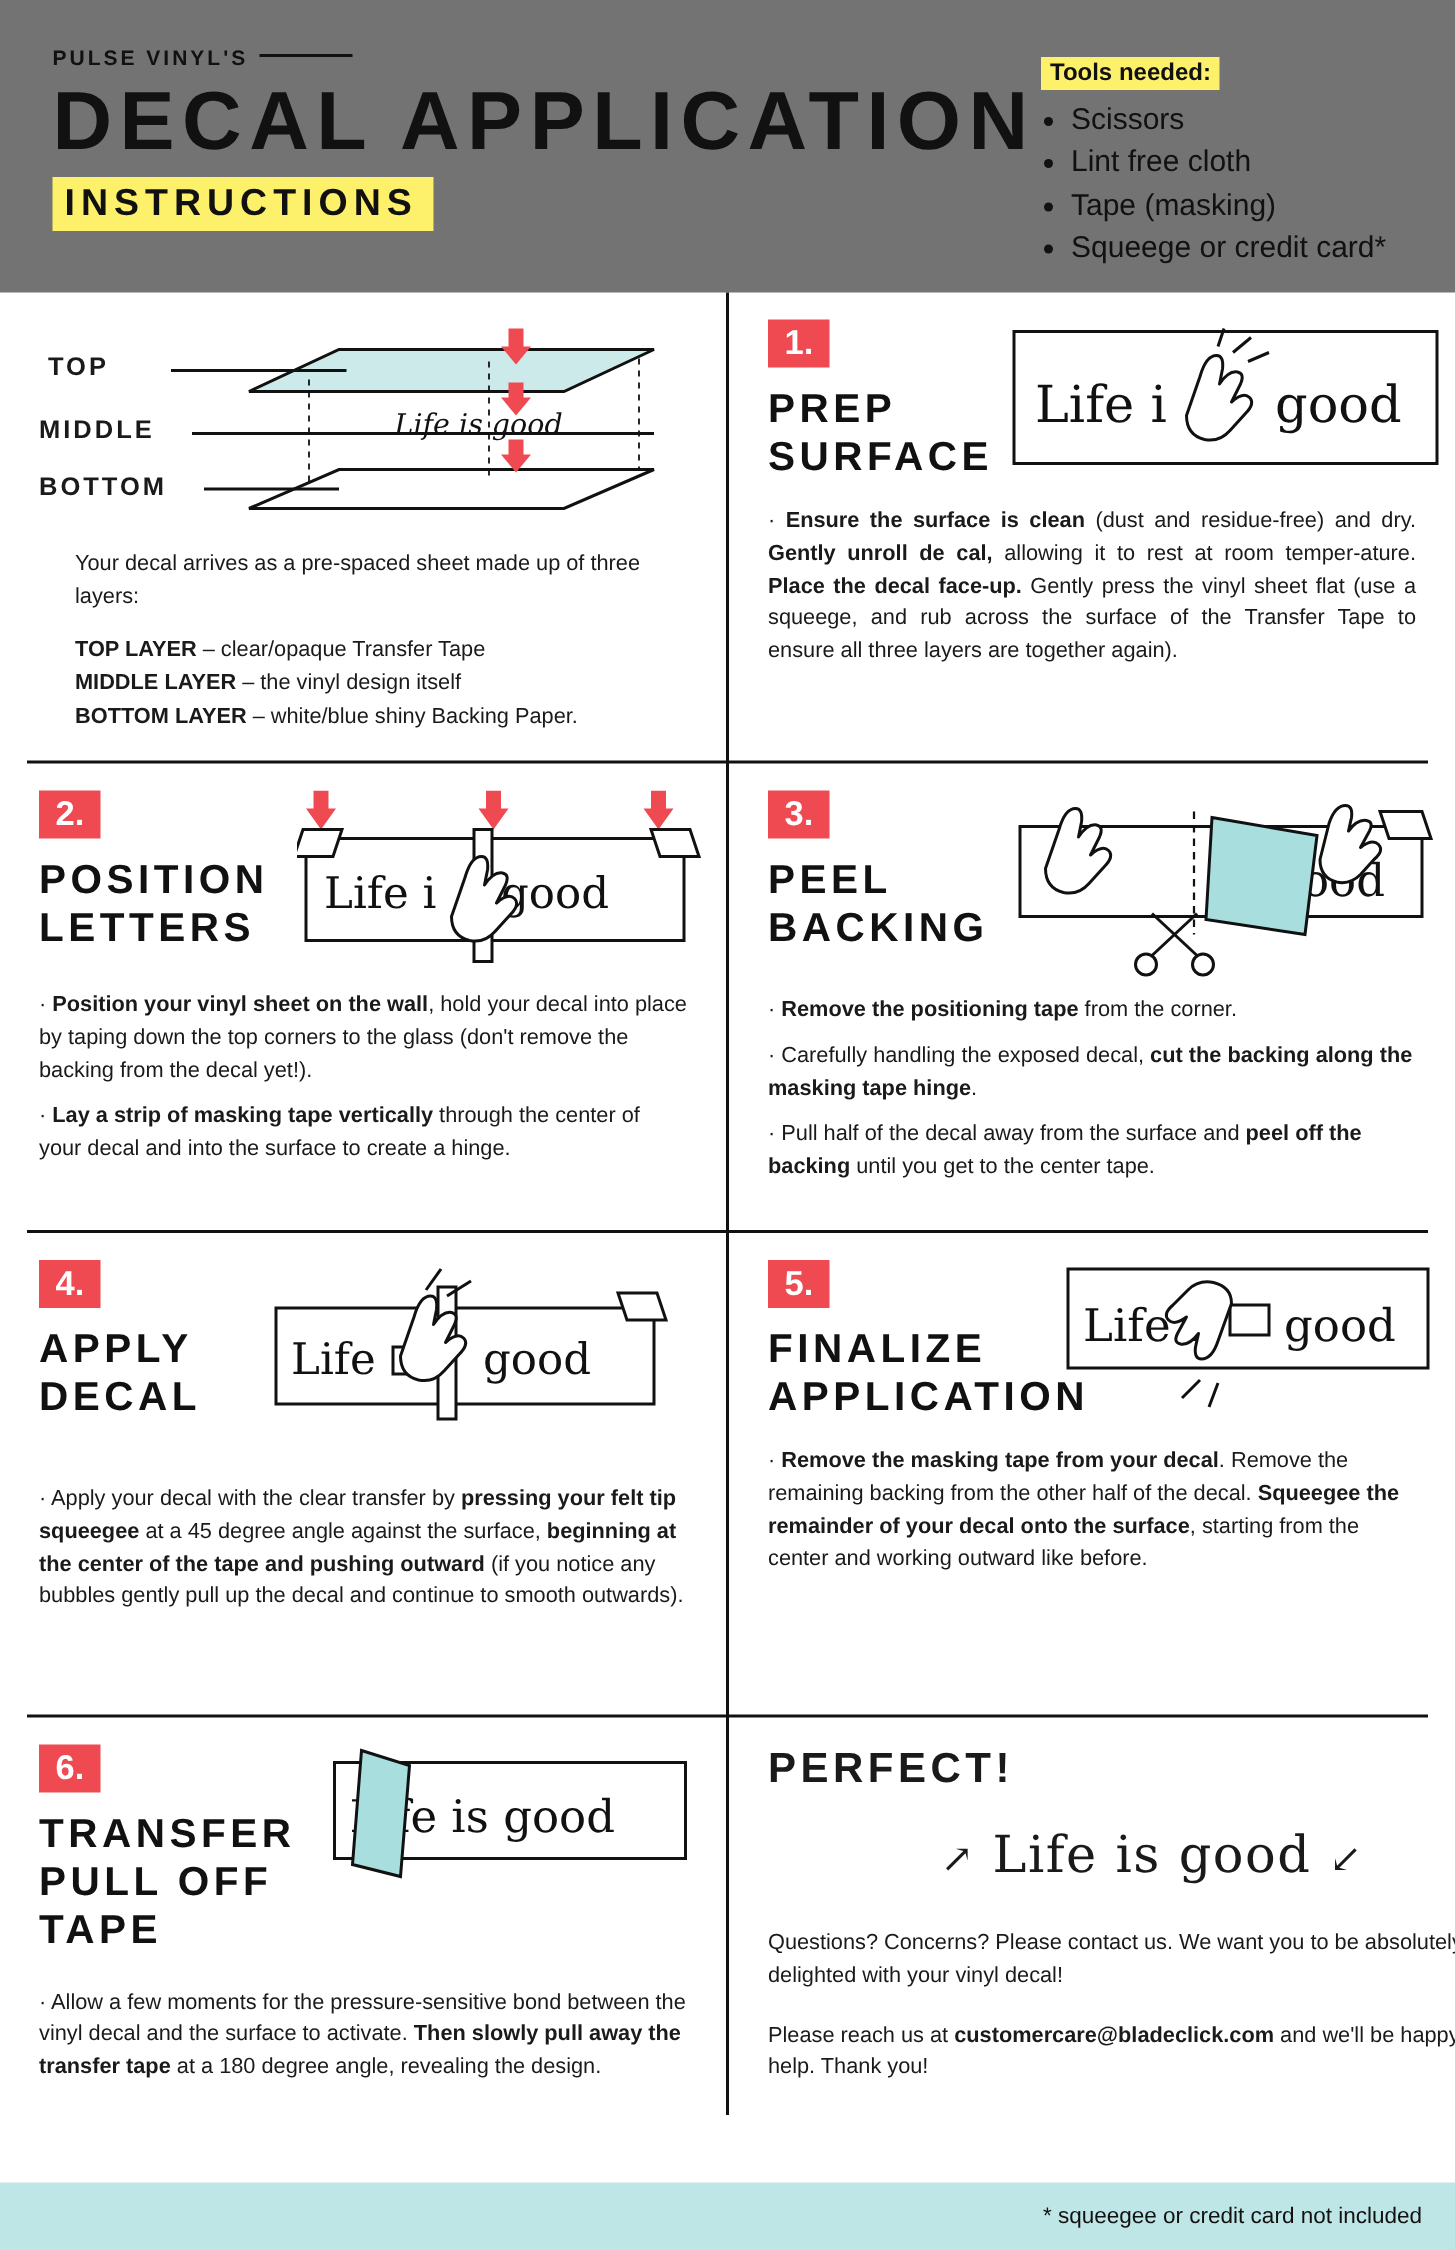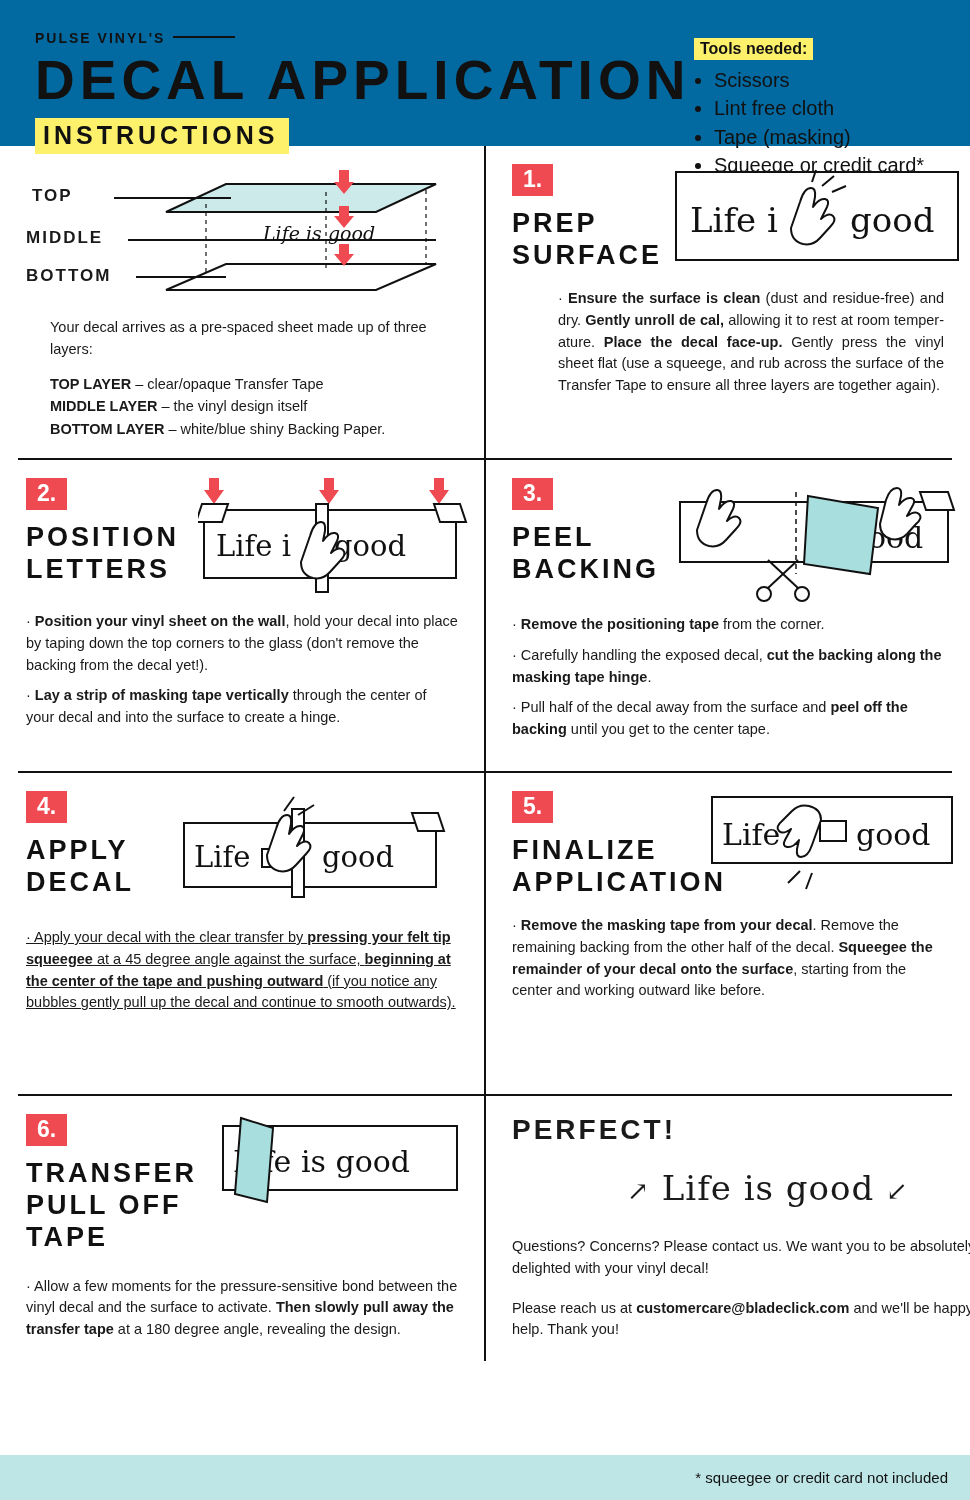--- a/index.html
+++ b/index.html
@@ -9,22 +9,22 @@
     background:#fff;
     font-family:"Liberation Sans", sans-serif;
     color:#1a1a1a;
     overflow:hidden;
   }
   .page { position:relative; width:970px; height:1500px; background:#fff; }
 
   
   .header {
     position:relative;
-    height:146px;
-    background:#0369a1;
+    height:195px;
+    background:#737373;
     padding:30px 30px 16px 35px;
   }
   .brand {
     font-size:14px; letter-spacing:2px; font-weight:bold; color:#111;
     display:flex; align-items:center; gap:8px;
   }
   .brand .rule { display:inline-block; width:62px; height:2px; background:#111; margin-bottom:3px;}
   .title {
     font-size:55px; font-weight:bold; letter-spacing:5px; color:#111;
     margin-top:6px; line-height:1.05;
@@ -181,21 +181,21 @@
               <path d="M128 38 q4 -14 11 -14 q5 0 4 9 l-2 10 q6 -9 12 -8 q5 1 2 8 l-6 12 q8 -7 12 -3 q4 4 -3 11 l-10 11 q-7 8 -17 6 q-12 -3 -12 -16 z"></path>
             </g>
             <g stroke="#111" stroke-width="2" fill="none">
               <line x1="150" y1="22" x2="162" y2="12"></line>
               <line x1="160" y1="28" x2="174" y2="22"></line>
               <line x1="140" y1="18" x2="144" y2="6"></line>
             </g>
           </svg>
         </div>
       </div>
-      <div class="body-txt just" style="margin-top:14px;margin-left:46px;">
+      <div class="body-txt just" style="margin-top:14px;">
         <p>
           <span>· </span><b>Ensure the surface is clean</b><span> (dust and residue-free) and dry. </span><b>Gently unroll de cal,</b><span> allowing it to rest at room temper-ature. </span><b>Place the decal face-up.</b><span> Gently press the vinyl sheet flat (use a squeege, and rub across the surface of the Transfer Tape to ensure all three layers are together again).</span>
         </p>
       </div>
     </div>
 
     <div class="cell" style="left:0; top:314px; width:484px; height:311px;">
       <div class="head-row">
         <div class="head-left" style="width:172px;">
           <span class="stepnum">2.</span>
@@ -296,21 +296,21 @@
             <g fill="#fff" stroke="#111" stroke-width="2" stroke-linejoin="round">
               <path d="M100 38 q4 -14 11 -14 q5 0 4 9 l-2 10 q6 -9 12 -8 q5 1 2 8 l-6 12 q8 -7 12 -3 q4 4 -3 11 l-10 11 q-7 8 -17 6 q-12 -3 -12 -16 z"></path>
             </g>
             <g stroke="#111" stroke-width="2" fill="none">
               <line x1="108" y1="20" x2="118" y2="6"></line>
               <line x1="122" y1="24" x2="138" y2="14"></line>
             </g>
           </svg>
         </div>
       </div>
-      <div class="body-txt" style="margin-top:16px;text-decoration:underline;">
+      <div class="body-txt" style="margin-top:29px;">
         <p>
           <span>· Apply your decal with the clear transfer by </span><b>pressing your felt tip squeegee</b><span> at a 45 degree angle against the surface, </span><b>beginning at the center of the tape and pushing outward</b><span> (if you notice any bubbles gently pull up the decal and continue to smooth outwards).</span>
         </p>
       </div>
     </div>
 
     <div class="cell" style="left:486px; top:627px; width:484px; height:321px;">
       <div class="head-row">
         <div class="head-left" style="width:196px;">
           <span class="stepnum">5.</span>

